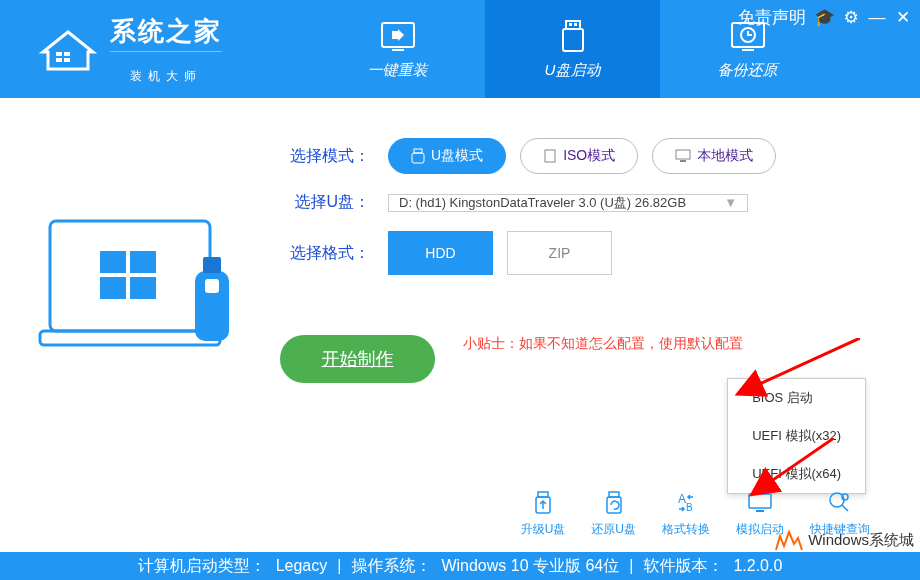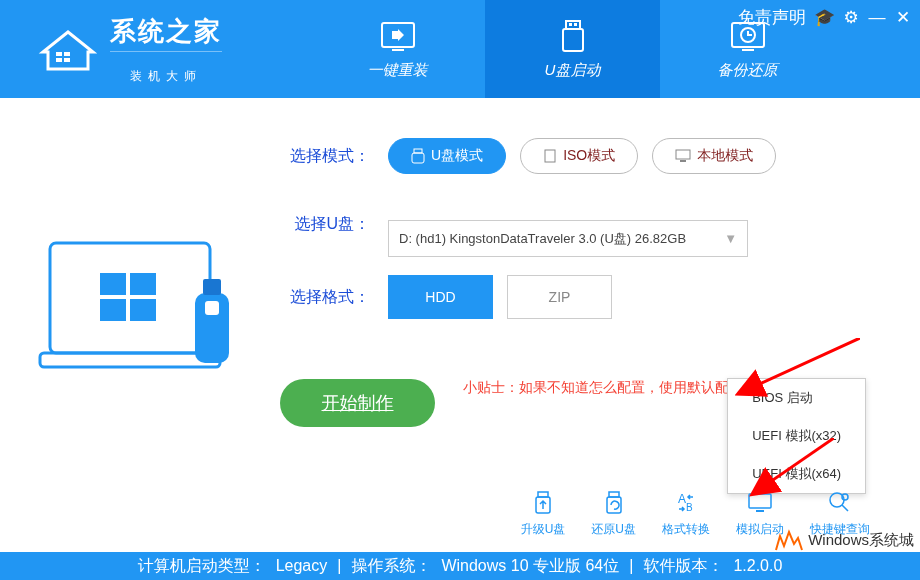--- a/index.html
+++ b/index.html
@@ -21,24 +21,24 @@
     .top-right { position: absolute; top: 6px; right: 10px; display: flex; align-items: center; gap: 12px; color: #fff; font-size: 17px; }
     .tr-icon { width: 14px; height: 14px; cursor: pointer; display: inline-flex; align-items: center; justify-content: center; }
     
     .content { display: flex; padding: 40px 0 0 0; }
     .illustration { width: 280px; display: flex; align-items: center; justify-content: center; padding-top: 60px; }
     
     .form-area { flex: 1; padding-right: 40px; }
     .row { display: flex; align-items: center; margin-bottom: 18px; }
     .row-label { width: 90px; font-size: 16px; color: #1d4ed8; text-align: right; margin-right: 18px; }
     
-    .mode-btn { height: 36px; border-radius: 18px; border: 1px solid #bbb; background: #fff; color: #7f1d1d; padding: 0 22px; margin-right: 14px; font-size: 14px; display: inline-flex; align-items: center; gap: 6px; cursor: pointer; }
+    .mode-btn { height: 36px; border-radius: 18px; border: 1px solid #bbb; background: #fff; color: #4c1d95; padding: 0 22px; margin-right: 14px; font-size: 14px; display: inline-flex; align-items: center; gap: 6px; cursor: pointer; }
     .mode-btn.active { background: #2196f3; color: #fff; border-color: #2196f3; }
     
-    .select-box { flex: 1; max-width: 360px; height: 37px; border: 1px solid #ccc; display: flex; align-items: center; padding: 0 10px; font-size: 13px; color: #444; cursor: pointer; position: relative; margin-top: 28px; }
+    .select-box { flex: 1; max-width: 360px; height: 18px; border: 1px solid #ccc; display: flex; align-items: center; padding: 0 10px; font-size: 13px; color: #444; cursor: pointer; position: relative; }
     .select-arrow { position: absolute; right: 10px; color: #aaa; }
     
     .opt-btn { width: 105px; height: 44px; border: 1px solid #ccc; background: #fff; color: #888; margin-right: 14px; font-size: 14px; display: inline-flex; align-items: center; justify-content: center; cursor: pointer; }
     .opt-btn.active { background: #2196f3; color: #fff; border-color: #2196f3; }
     
     .start-btn { width: 155px; height: 48px; background: #4caf50; color: #fff; border: none; border-radius: 24px; font-size: 18px; cursor: pointer; margin-top: 30px; text-decoration: underline; }
     .tip { color: #f44336; font-size: 14px; margin-left: 28px; }
     
     .action-row { display: flex; align-items: center; margin-top: 30px; }
     

